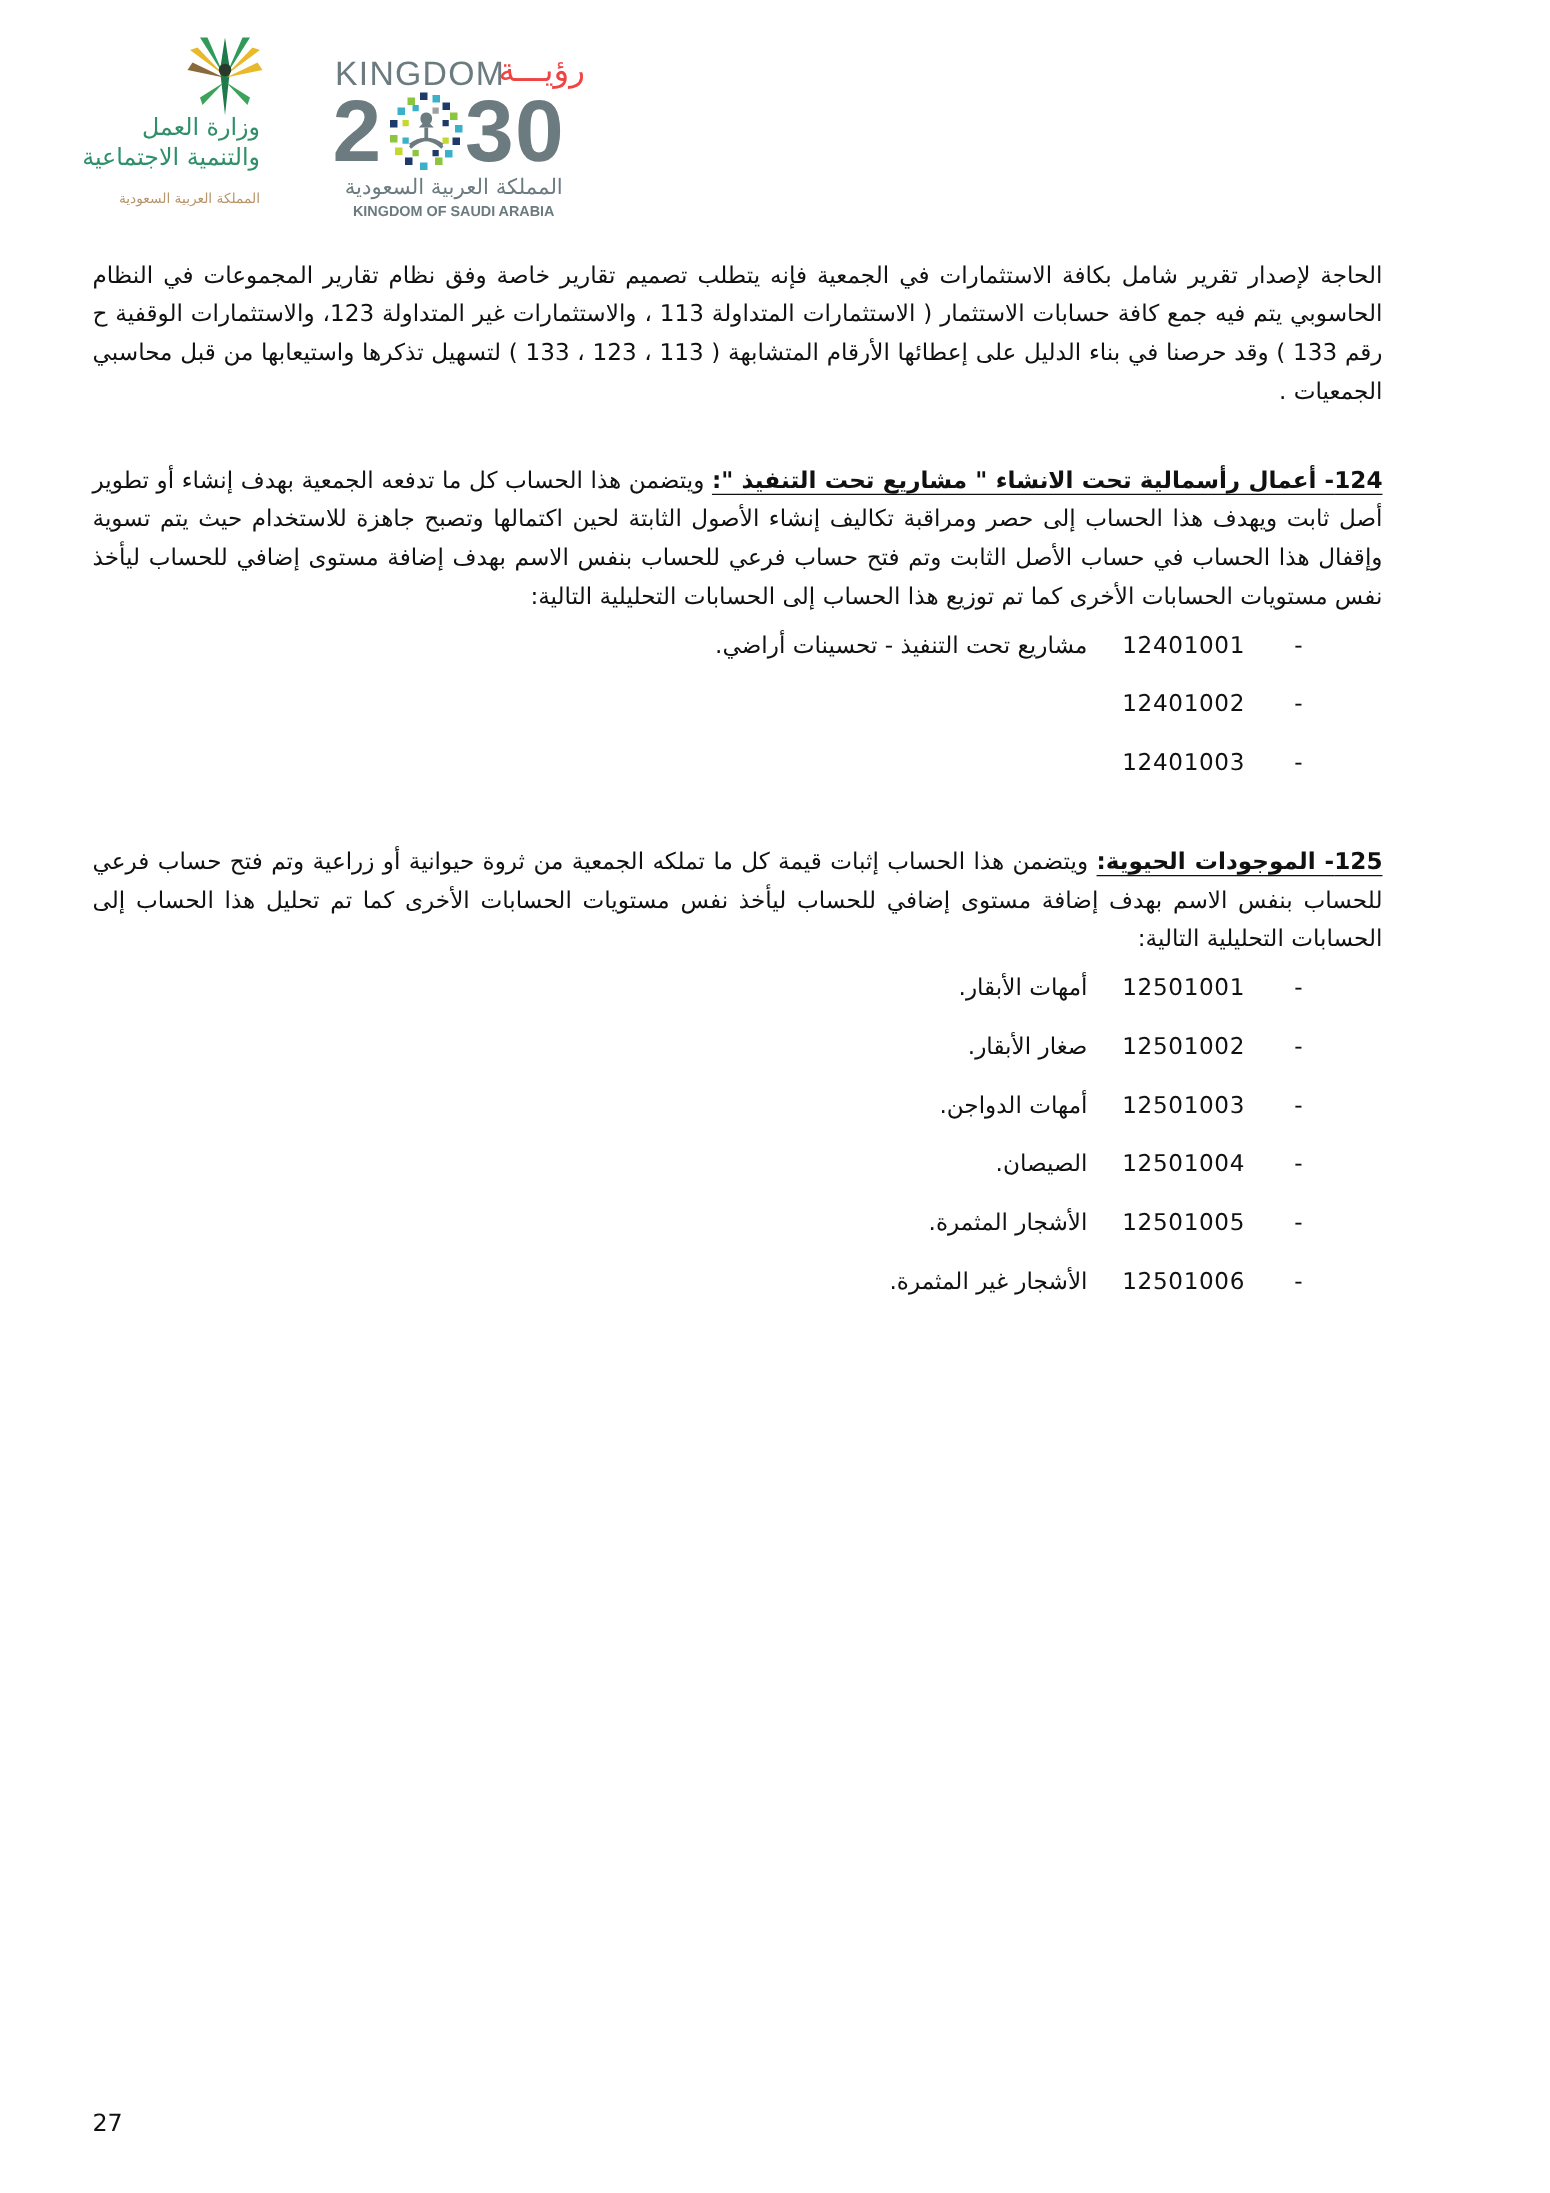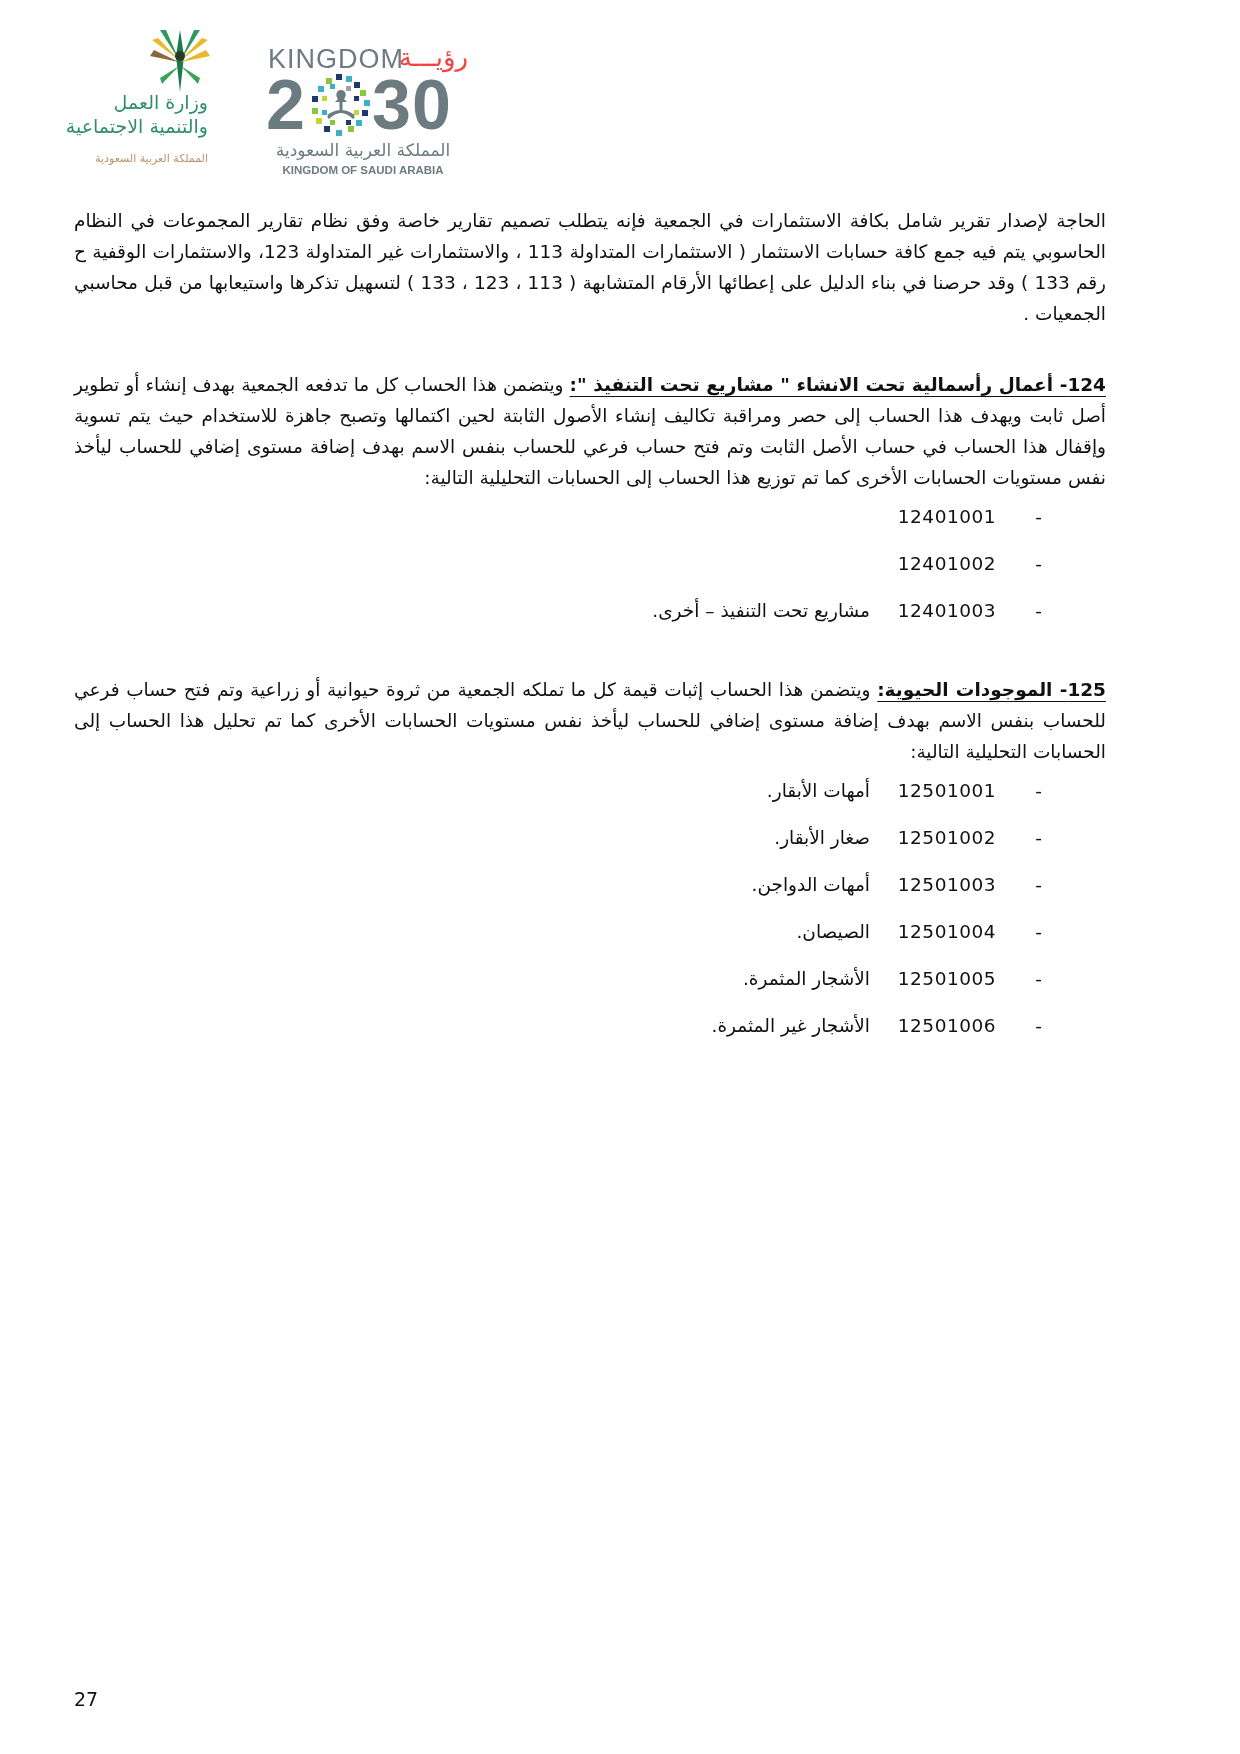--- a/index.html
+++ b/index.html
@@ -139,29 +139,29 @@
 
   <div class="gap"></div>
 
   <p class="para">
     <span class="u">124- أعمال رأسمالية تحت الانشاء " مشاريع تحت التنفيذ ":</span><span> ويتضمن هذا الحساب كل ما تدفعه الجمعية بهدف إنشاء أو تطوير أصل ثابت ويهدف هذا الحساب إلى حصر ومراقبة تكاليف إنشاء الأصول الثابتة لحين اكتمالها وتصبح جاهزة للاستخدام حيث يتم تسوية وإقفال هذا الحساب في حساب الأصل الثابت وتم فتح حساب فرعي للحساب بنفس الاسم بهدف إضافة مستوى إضافي للحساب ليأخذ نفس مستويات الحسابات الأخرى كما تم توزيع هذا الحساب إلى الحسابات التحليلية التالية:</span>
   </p>
   <ul class="item-list">
     <li class="item">
       <span class="dash">-</span>
       <span class="code">12401001</span>
+      <span class="label">مشاريع تحت التنفيذ - تحسينات أراضي.</span>
     </li>
     <li class="item">
       <span class="dash">-</span>
       <span class="code">12401002</span>
     </li>
     <li class="item">
       <span class="dash">-</span>
       <span class="code">12401003</span>
-      <span class="label">مشاريع تحت التنفيذ – أخرى.</span>
     </li>
   </ul>
 
   <div class="gap"></div>
 
   <p class="para">
     <span class="u">125- الموجودات الحيوية:</span><span> ويتضمن هذا الحساب إثبات قيمة كل ما تملكه الجمعية من ثروة حيوانية أو زراعية وتم فتح حساب فرعي للحساب بنفس الاسم بهدف إضافة مستوى إضافي للحساب ليأخذ نفس مستويات الحسابات الأخرى كما تم تحليل هذا الحساب إلى الحسابات التحليلية التالية:</span>
   </p>
   <ul class="item-list">
     <li class="item">

